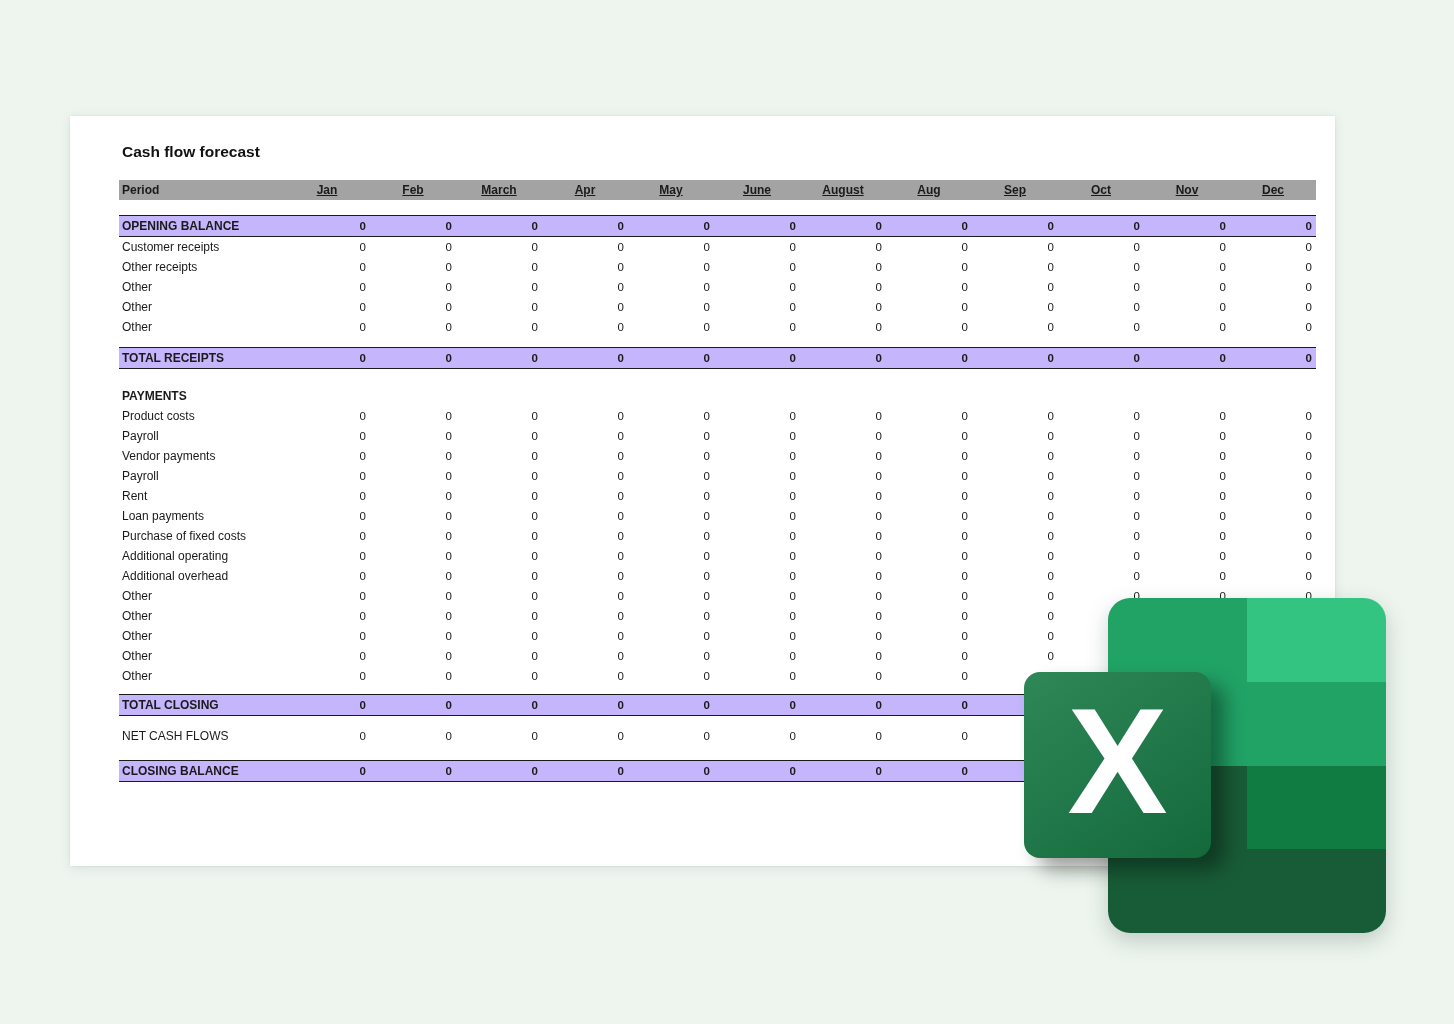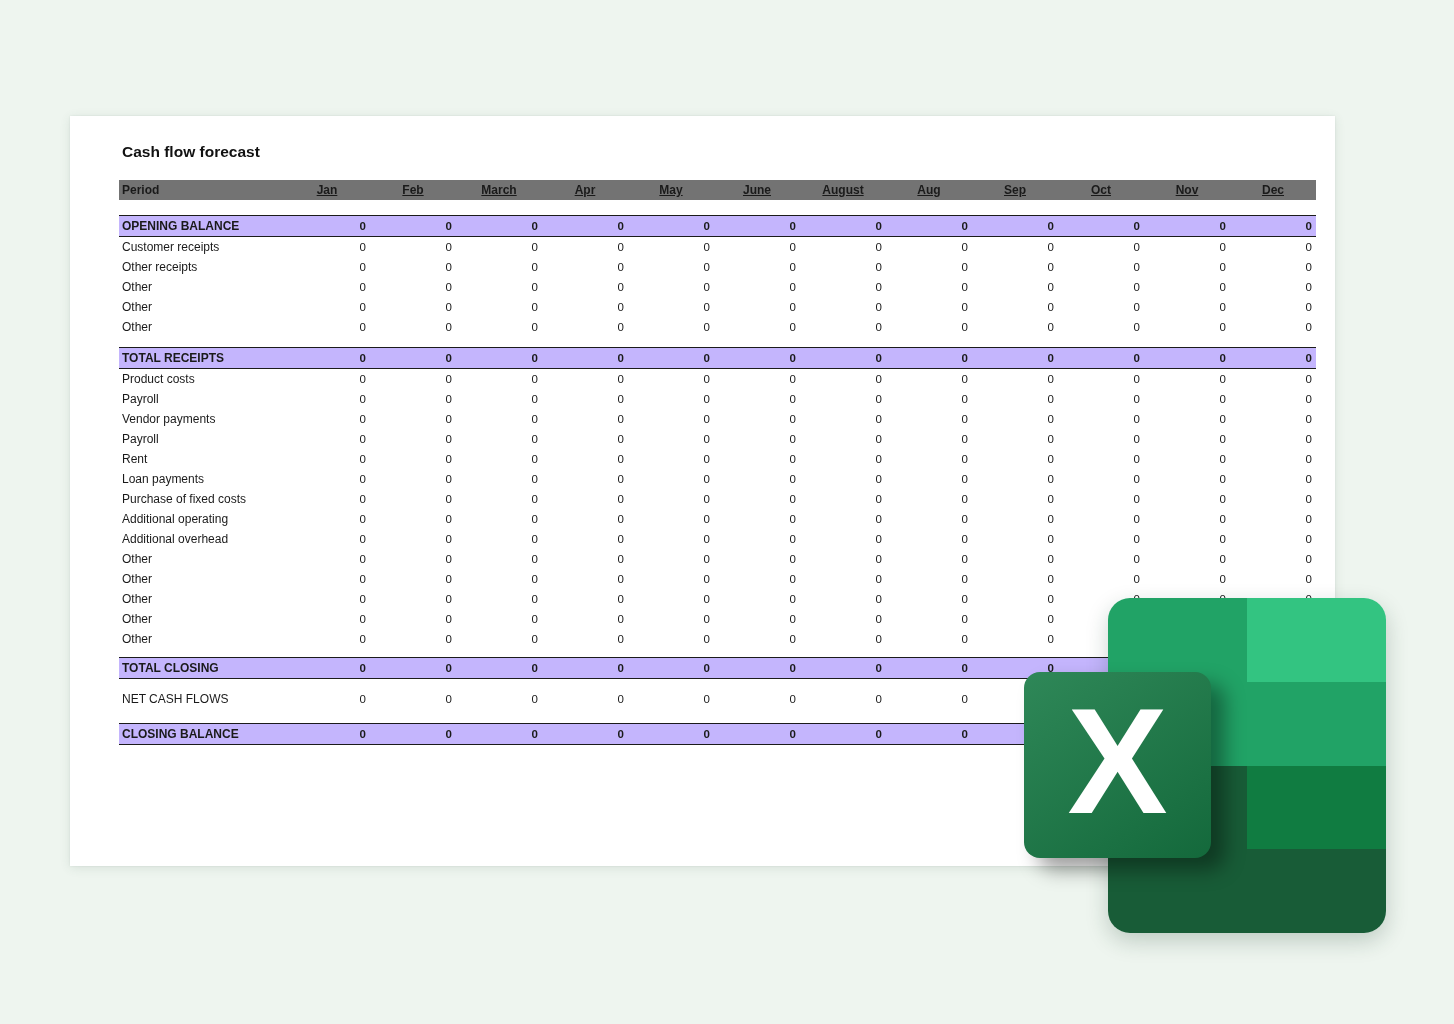--- a/index.html
+++ b/index.html
@@ -21,21 +21,21 @@
   }
   .row{display:flex;height:20px;line-height:20px;font-size:12px;}
   .lbl{
     width:165px;padding-left:3px;box-sizing:border-box;white-space:nowrap;
     overflow:hidden;
   }
   .cell{
     width:86px;box-sizing:border-box;text-align:right;padding-right:4px;
     font-size:11.5px;
   }
-  .header-row{margin-top:19px;background:#737373;font-weight:bold;}
+  .header-row{margin-top:19px;background:#a3a3a3;font-weight:bold;}
   .header-row .cell{text-align:center;padding-right:0;font-size:12px;text-decoration:underline;}
   .band-row{
     background:#c4b5fd;font-weight:bold;
     border-top:1.5px solid #1b1b1b;border-bottom:1.5px solid #1b1b1b;
   }
   .row.opening{margin-top:15px;}
   .row.section{margin-top:20px;font-weight:bold;}
   .row.section-p{margin-top:17px;}
   .row.total-r{margin-top:10px;}
   .row.total-p{margin-top:8px;}
@@ -187,20 +187,23 @@
           <div class="cell">0</div>
           <div class="cell">0</div>
           <div class="cell">0</div>
           <div class="cell">0</div>
           <div class="cell">0</div>
           <div class="cell">0</div>
           <div class="cell">0</div>
           <div class="cell">0</div>
           <div class="cell">0</div>
         </div>
+        <div class="row section section-p">
+          <div class="lbl">PAYMENTS</div>
+        </div>
         <div class="row data">
           <div class="lbl">Product costs</div>
           <div class="cell">0</div>
           <div class="cell">0</div>
           <div class="cell">0</div>
           <div class="cell">0</div>
           <div class="cell">0</div>
           <div class="cell">0</div>
           <div class="cell">0</div>
           <div class="cell">0</div>

